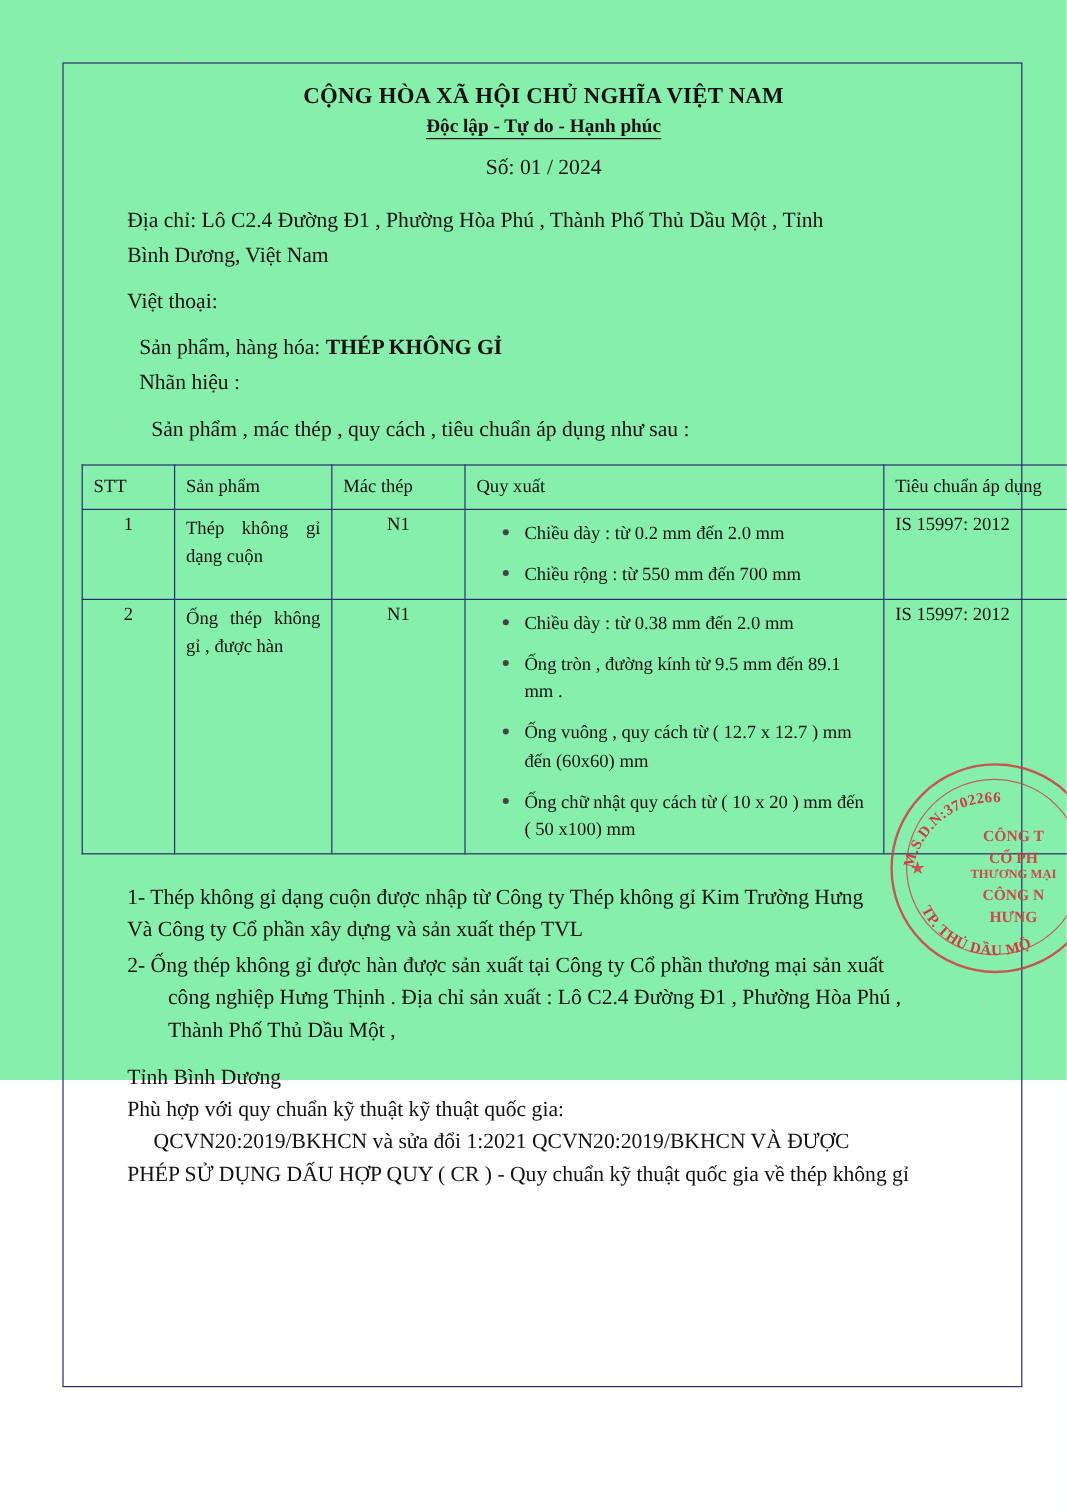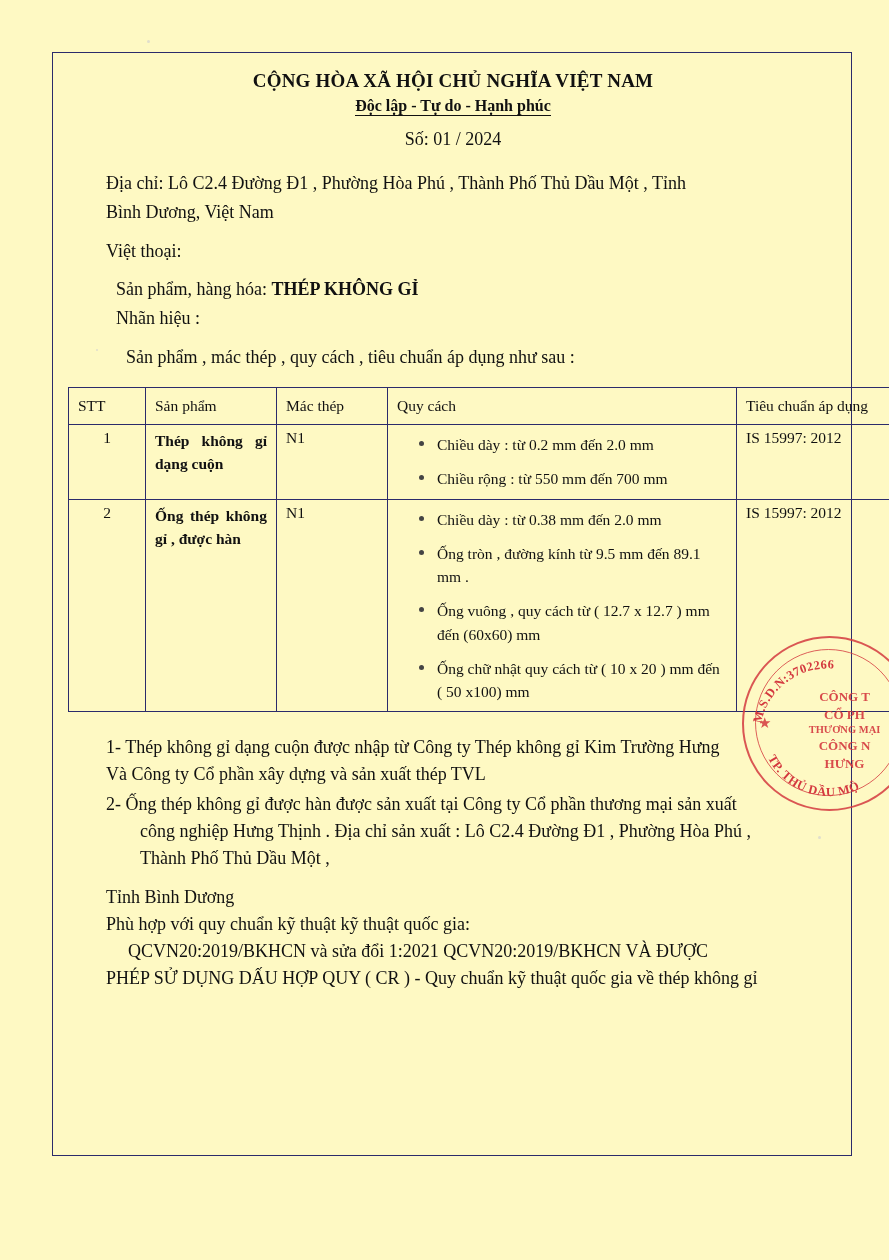--- a/index.html
+++ b/index.html
@@ -13,22 +13,22 @@
     font-family: "Liberation Serif", serif;
     color: #111111;
     position: relative;
     overflow: hidden;
   }
 
   .page {
     position: absolute;
     left: 0; top: 0;
     width: 889px;
-    height: 1260px;
-    background: #fef9c3;
+    height: 900px;
+    background: #86efac;
   }
 
   
   .scan-frame {
     position: absolute;
     left: 52px;
     top: 52px;
     width: 800px;
     height: 1104px;
     border: 1.5px solid #2b2b6b;
@@ -105,22 +105,22 @@
     padding-bottom: 9px;
     font-size: 15.5px;
   }
   .c-stt   { width: 58px;  text-align: center; }
   .c-prod  { width: 112px; }
   .c-grade { width: 92px;  text-align: center; }
   .c-spec  { width: 330px; }
   .c-std   { width: 150px; }
 
   td.c-stt { text-align: center; padding-top: 13px; }
-  td.c-grade { text-align: left; padding-top: 13px; }
-  td.c-prod { text-align: justify; text-justify: inter-word; padding-top: 13px; line-height: 1.5; font-weight: bold; }
+  td.c-grade { text-align: center; padding-top: 13px; }
+  td.c-prod { text-align: justify; text-justify: inter-word; padding-top: 13px; line-height: 1.5; }
   td.c-std { padding-top: 13px; }
 
   ul.speclist {
     margin: 4px 0 4px 0;
     padding-left: 22px;
     list-style: none;
   }
   ul.speclist li {
     position: relative;
     margin-bottom: 11px;
@@ -265,21 +265,21 @@
       <div class="body-line indent-1">Nhãn hiệu :</div>
       <div class="body-line spaced indent-2">Sản phẩm , mác thép , quy cách , tiêu chuẩn áp dụng như sau :</div>
     </div>
 
     <table class="spec">
       <thead>
         <tr>
           <th class="c-stt">STT</th>
           <th class="c-prod">Sản phẩm</th>
           <th class="c-grade">Mác thép</th>
-          <th class="c-spec">Quy cách</th>
+          <th class="c-spec">Quy xuất</th>
           <th class="c-std">Tiêu chuẩn áp dụng</th>
         </tr>
       </thead>
       <tbody>
         <tr>
           <td class="c-stt">1</td>
           <td class="c-prod">Thép không gỉ dạng cuộn</td>
           <td class="c-grade">N1</td>
           <td class="c-spec">
             <ul class="speclist">

